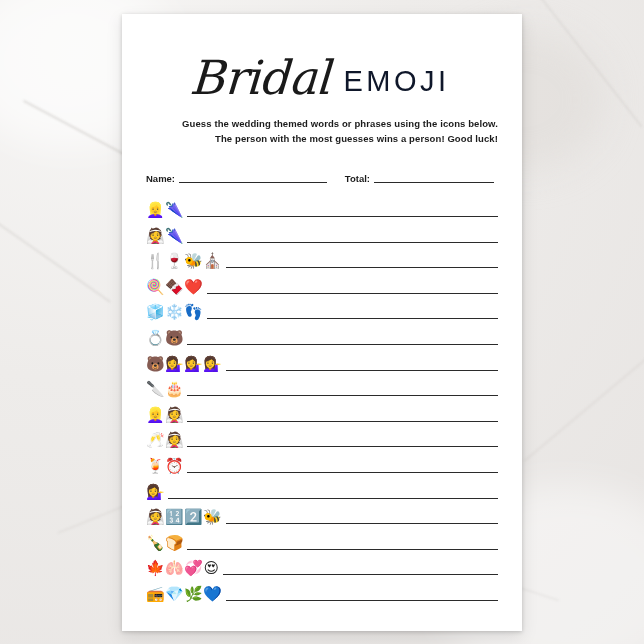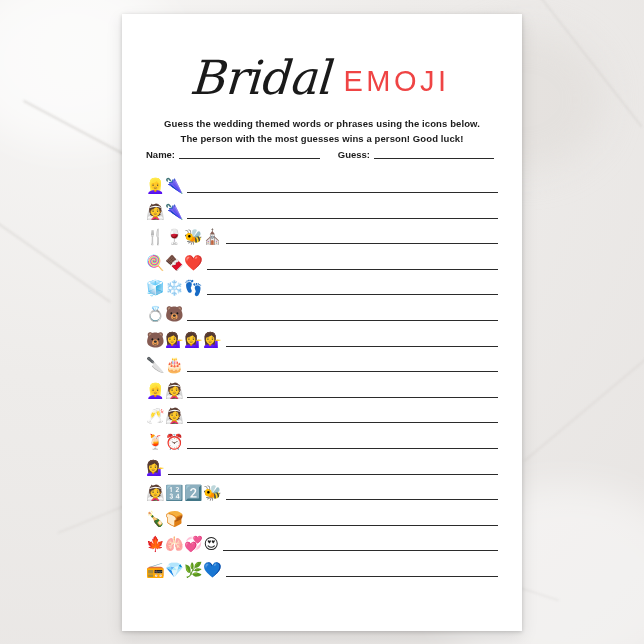--- a/index.html
+++ b/index.html
@@ -75,42 +75,42 @@
     line-height: 1;
     letter-spacing: -1px;
     color: #1a1a1a;
     transform: skewX(-6deg);
   }
   .title-block {
     font-family: "Liberation Sans", sans-serif;
     font-weight: 400;
     font-size: 29px;
     letter-spacing: 3.5px;
-    color: #ef4444;
+    color: #0f172a;
     margin-left: 10px;
     position: relative;
     top: -3px;
   }
 
   
   .instructions {
     margin-top: 16px;
-    text-align: center;
+    text-align: right;
     font-size: 9.5px;
     line-height: 1.55;
     color: #1b1b1b;
     font-weight: 700;
     letter-spacing: .1px;
   }
 
   
   .meta-row {
     display: flex;
     align-items: flex-end;
-    margin-top: 2px;
+    margin-top: 26px;
     font-size: 9.5px;
     font-weight: 700;
     color: #1b1b1b;
   }
   .meta-label { white-space: nowrap; }
   .meta-rule {
     flex: 1 1 auto;
     border-bottom: 1px solid #2a2a2a;
     height: 10px;
     margin: 0 4px 1px 4px;
@@ -169,21 +169,21 @@
 
     <div class="instructions">
       <div>Guess the wedding themed words or phrases using the icons below.</div>
       <div>The person with the most guesses wins a person! Good luck!</div>
     </div>
 
     <div class="meta-row">
       <span class="meta-label">Name:</span>
       <span class="meta-rule"></span>
       <span class="meta-spacer"></span>
-      <span class="meta-label">Guess:</span>
+      <span class="meta-label">Total:</span>
       <span class="meta-rule short"></span>
     </div>
 
     <div class="questions">
       <div class="q-row">
         <span class="q-emoji">👱‍♀️🌂</span>
         <span class="q-rule"></span>
       </div>
       <div class="q-row">
         <span class="q-emoji">👰🌂</span>

